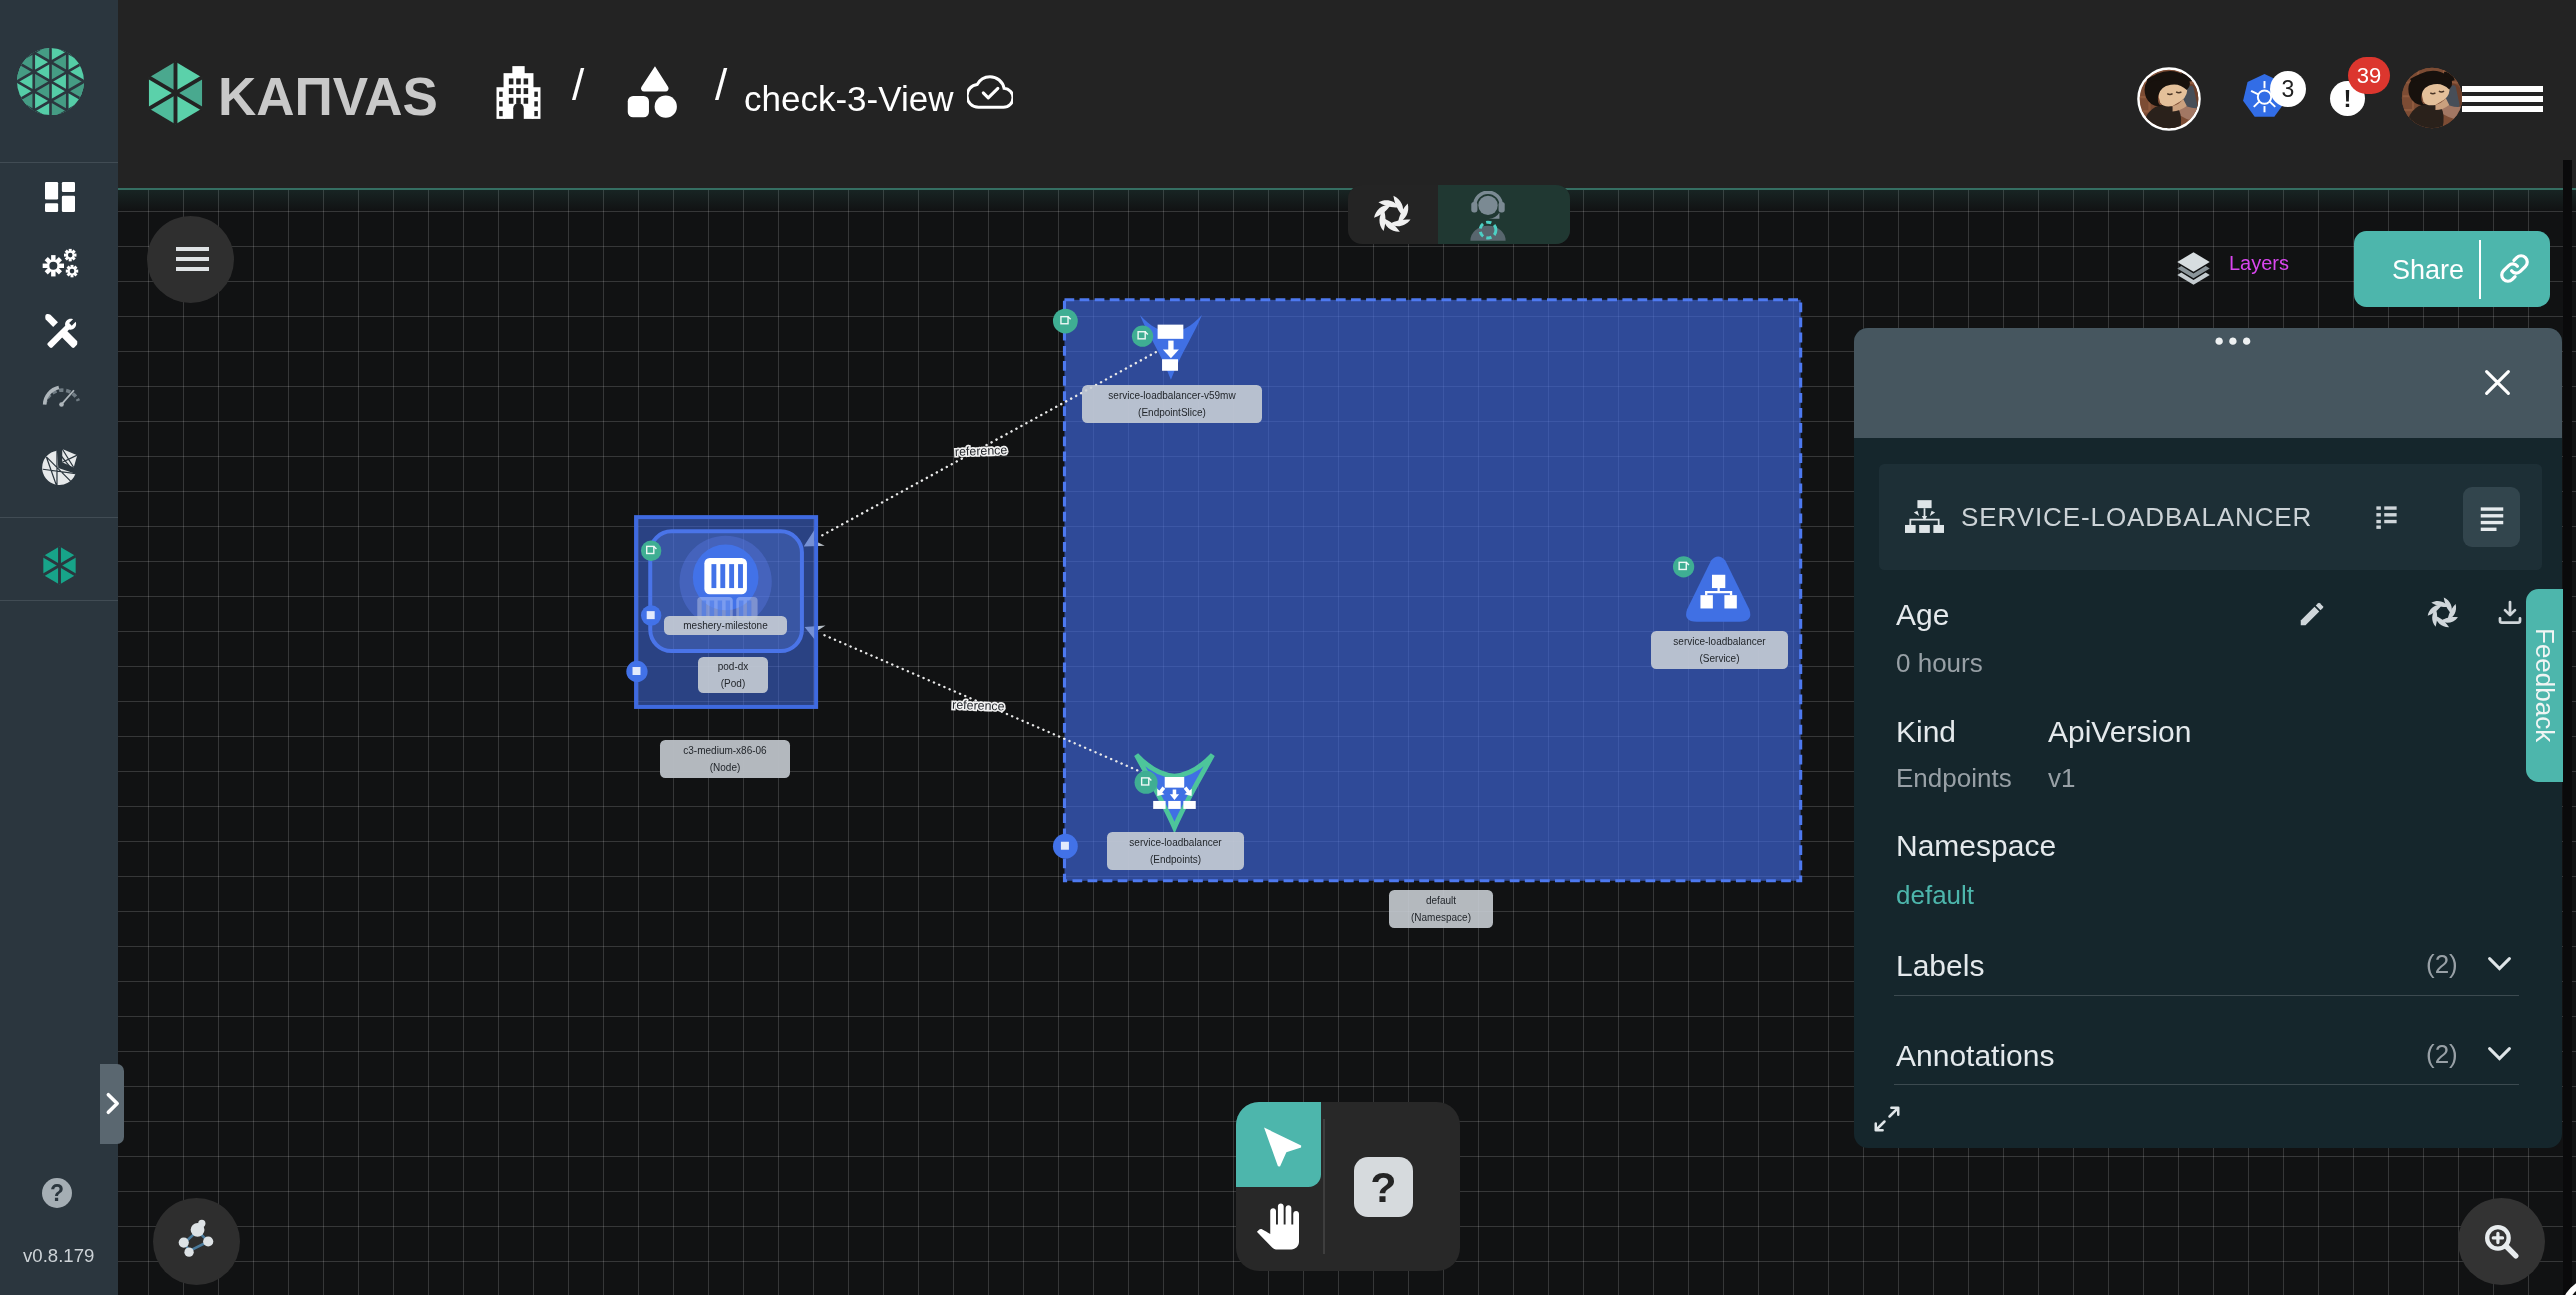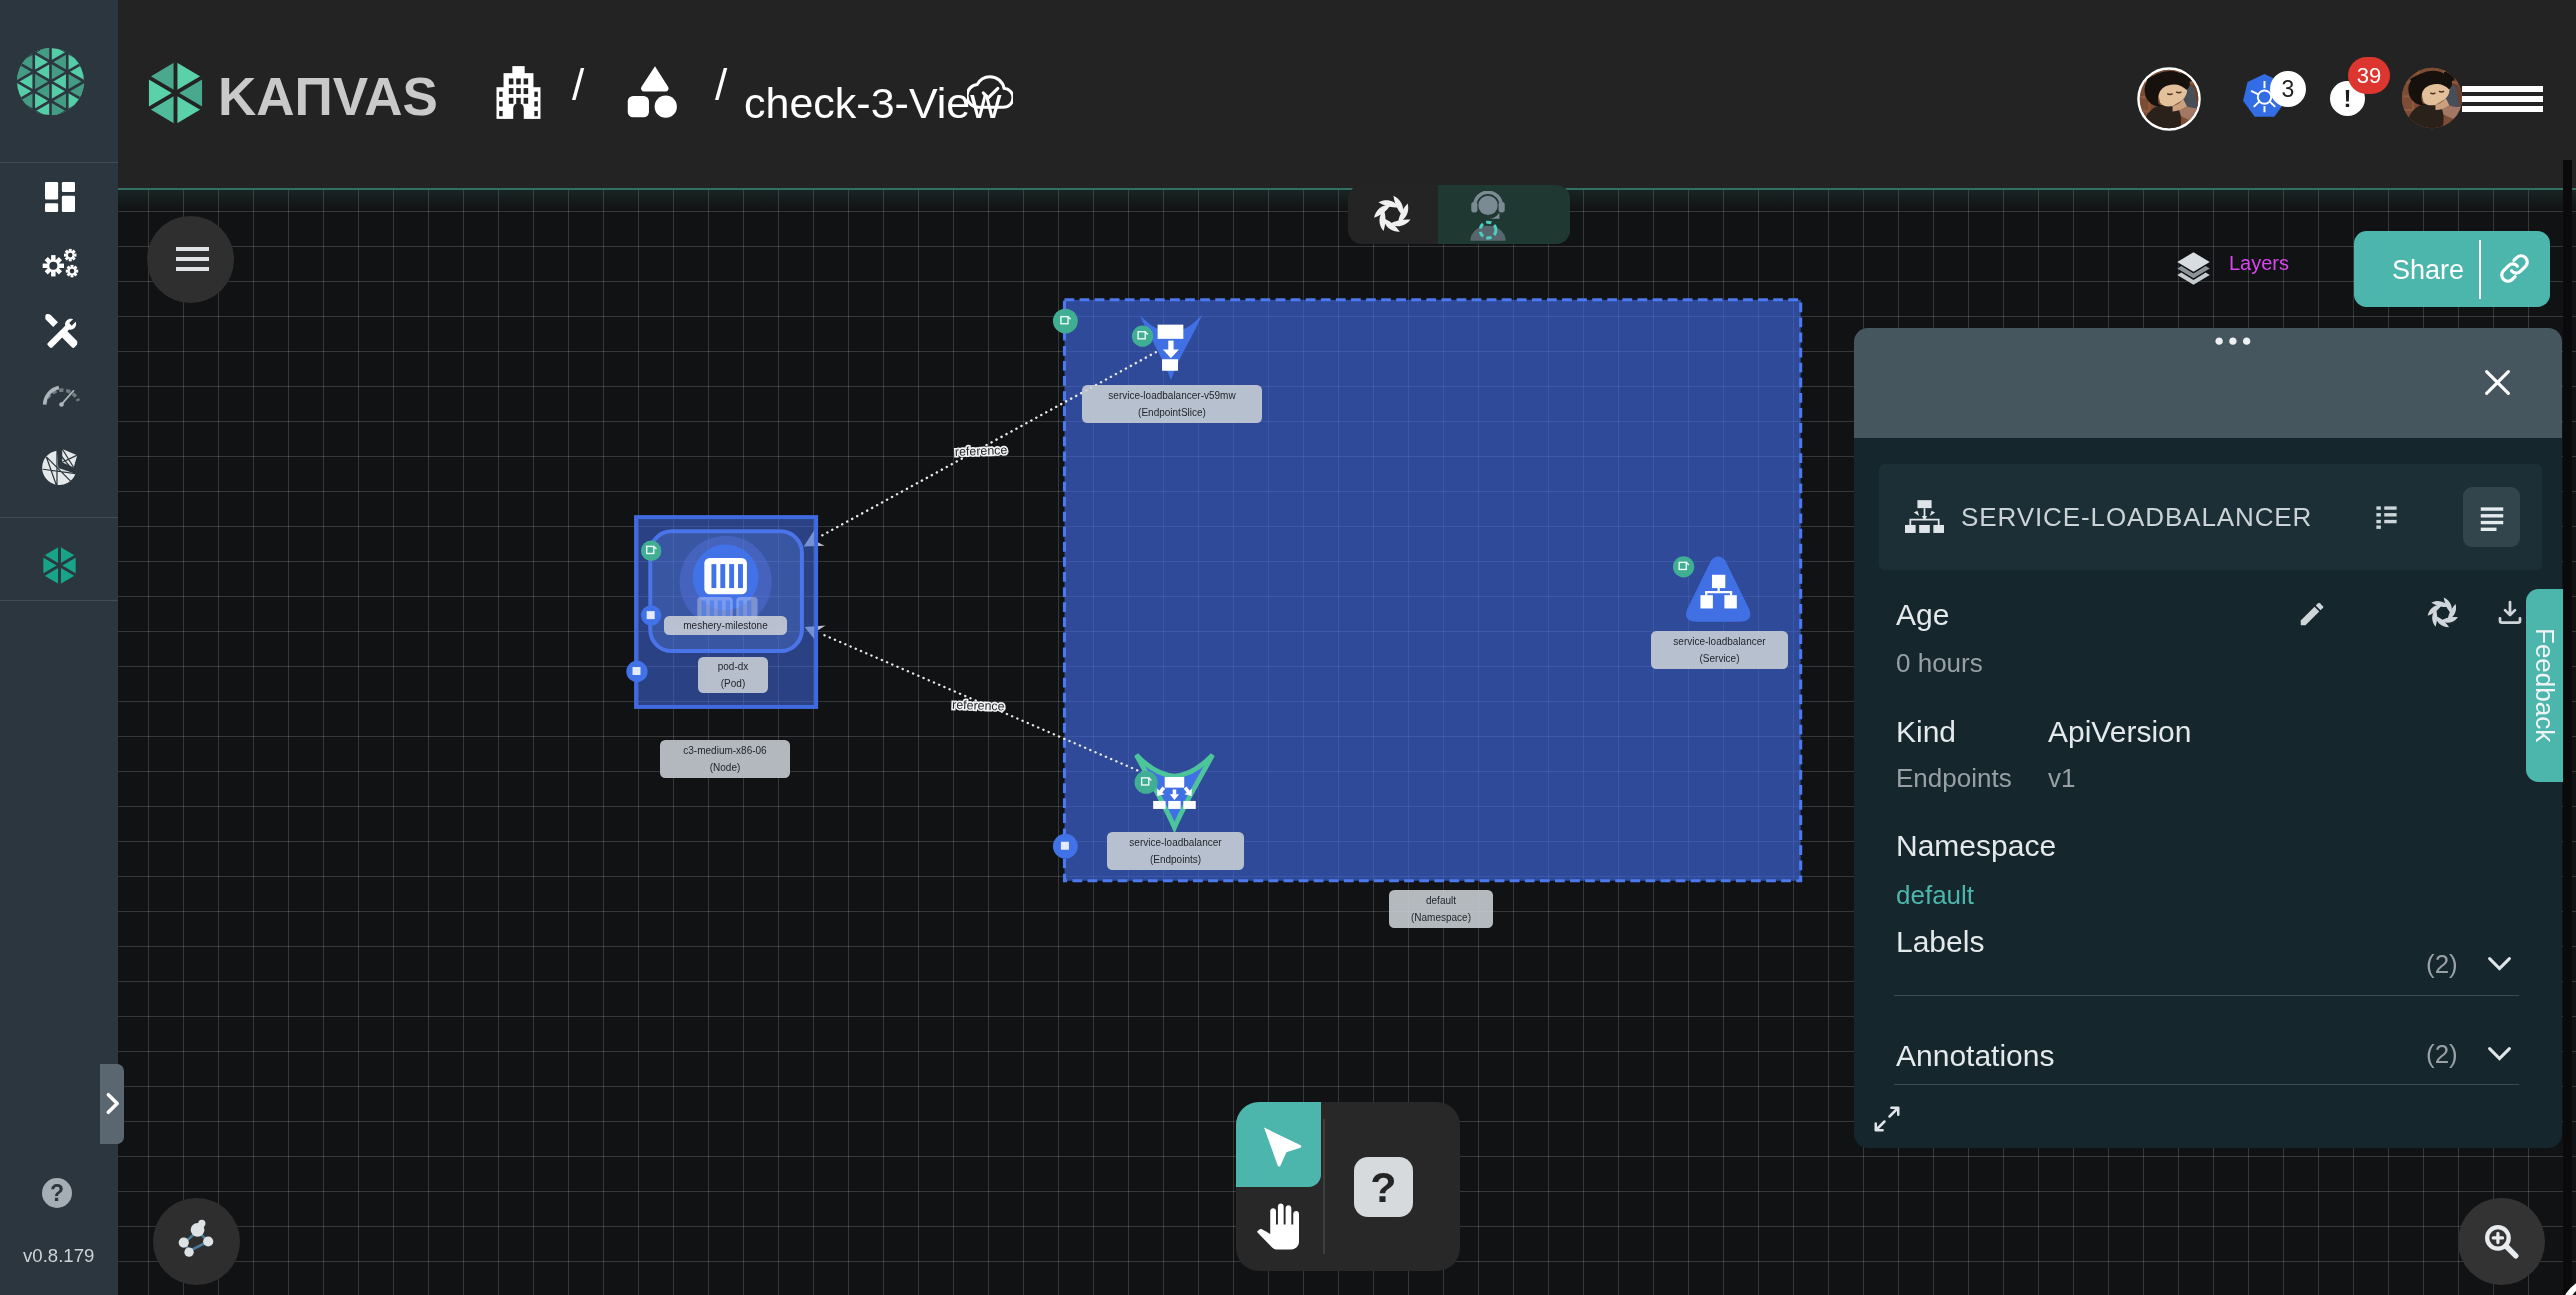--- a/index.html
+++ b/index.html
@@ -92,21 +92,21 @@
     </g>
   </svg>
   <div class="abs" style="left:454px; top:60px; color:#fff; font-size:44px; font-weight:300;">/</div>
 
   <svg class="abs" style="left:508px; top:66px;" width="53" height="53" viewBox="0 0 30 30">
     <path d="M15.2 1.6 L22.6 13.2 a1.8 1.8 0 0 1 -1.5 2.8 l-12.0 0 a1.8 1.8 0 0 1 -1.5 -2.8 z" fill="#fff" transform="translate(1.2,-1.5)"></path>
     <rect x="1" y="17" width="12" height="12" rx="3" fill="#fff"></rect>
     <circle cx="22.5" cy="23" r="6.3" fill="#fff"></circle>
   </svg>
   <div class="abs" style="left:597px; top:60px; color:#fff; font-size:44px; font-weight:300;">/</div>
-  <div class="abs" style="left:626px; top:79px; color:#fff; font-size:43px;">check-3-View</div>
+  <div class="abs" style="left:626px; top:79px; color:#fff; font-size:35px;">check-3-View</div>
 
   <svg class="abs" style="left:849px; top:69px;" width="46" height="46" viewBox="0 0 24 24">
     <path d="M19.35 10.04C18.67 6.59 15.64 4 12 4 9.11 4 6.6 5.64 5.35 8.04 2.34 8.36 0 10.91 0 14c0 3.31 2.69 6 6 6h13c2.76 0 5-2.24 5-5 0-2.64-2.05-4.78-4.65-4.96z" fill="none" stroke="#fff" stroke-width="1.6"></path>
     <path d="M8.5 12.5 l2.6 2.6 5 -5" fill="none" stroke="#fff" stroke-width="1.6" stroke-linecap="round" stroke-linejoin="round"></path>
   </svg>
 
   <svg class="abs" style="left:2019px; top:67px;" width="64" height="64" viewBox="0 0 72 72">
     <defs>
         <clipPath id="av1">
           <circle cx="36" cy="36" r="33"></circle>
@@ -513,21 +513,21 @@
   </svg>
 
   <div class="p-label" style="position:absolute; left:42px; top:270px;">Age</div>
   <div class="p-val" style="position:absolute; left:42px; top:320px;">0 hours</div>
   <div class="p-label" style="position:absolute; left:42px; top:387px;">Kind</div>
   <div class="p-label" style="position:absolute; left:194px; top:387px;">ApiVersion</div>
   <div class="p-val" style="position:absolute; left:42px; top:435px;">Endpoints</div>
   <div class="p-val" style="position:absolute; left:194px; top:435px;">v1</div>
   <div class="p-label" style="position:absolute; left:42px; top:501px;">Namespace</div>
   <div style="position:absolute; left:42px; top:552px; color:#4db6ac; font-size:26px;">default</div>
-  <div class="p-label" style="position:absolute; left:42px; top:597px;">Labels</div>
+  <div class="p-label" style="position:absolute; left:42px; top:621px;">Labels</div>
   <div class="p-val" style="position:absolute; left:572px; top:621px;">(2)</div>
   <svg class="abs" style="left:632px; top:627px;" width="27" height="18" viewBox="0 0 30 20">
     <path d="M4 4 L15 15 L26 4" fill="none" stroke="#dfe5e8" stroke-width="3.4" stroke-linecap="round"></path>
   </svg>
   <div class="abs" style="left:40px; top:667px; width:625px; height:0.9px; background:#3c4a50;"></div>
   <div class="p-label" style="position:absolute; left:42px; top:711px;">Annotations</div>
   <div class="p-val" style="position:absolute; left:572px; top:711px;">(2)</div>
   <svg class="abs" style="left:632px; top:717px;" width="27" height="18" viewBox="0 0 30 20">
     <path d="M4 4 L15 15 L26 4" fill="none" stroke="#dfe5e8" stroke-width="3.4" stroke-linecap="round"></path>
   </svg>

